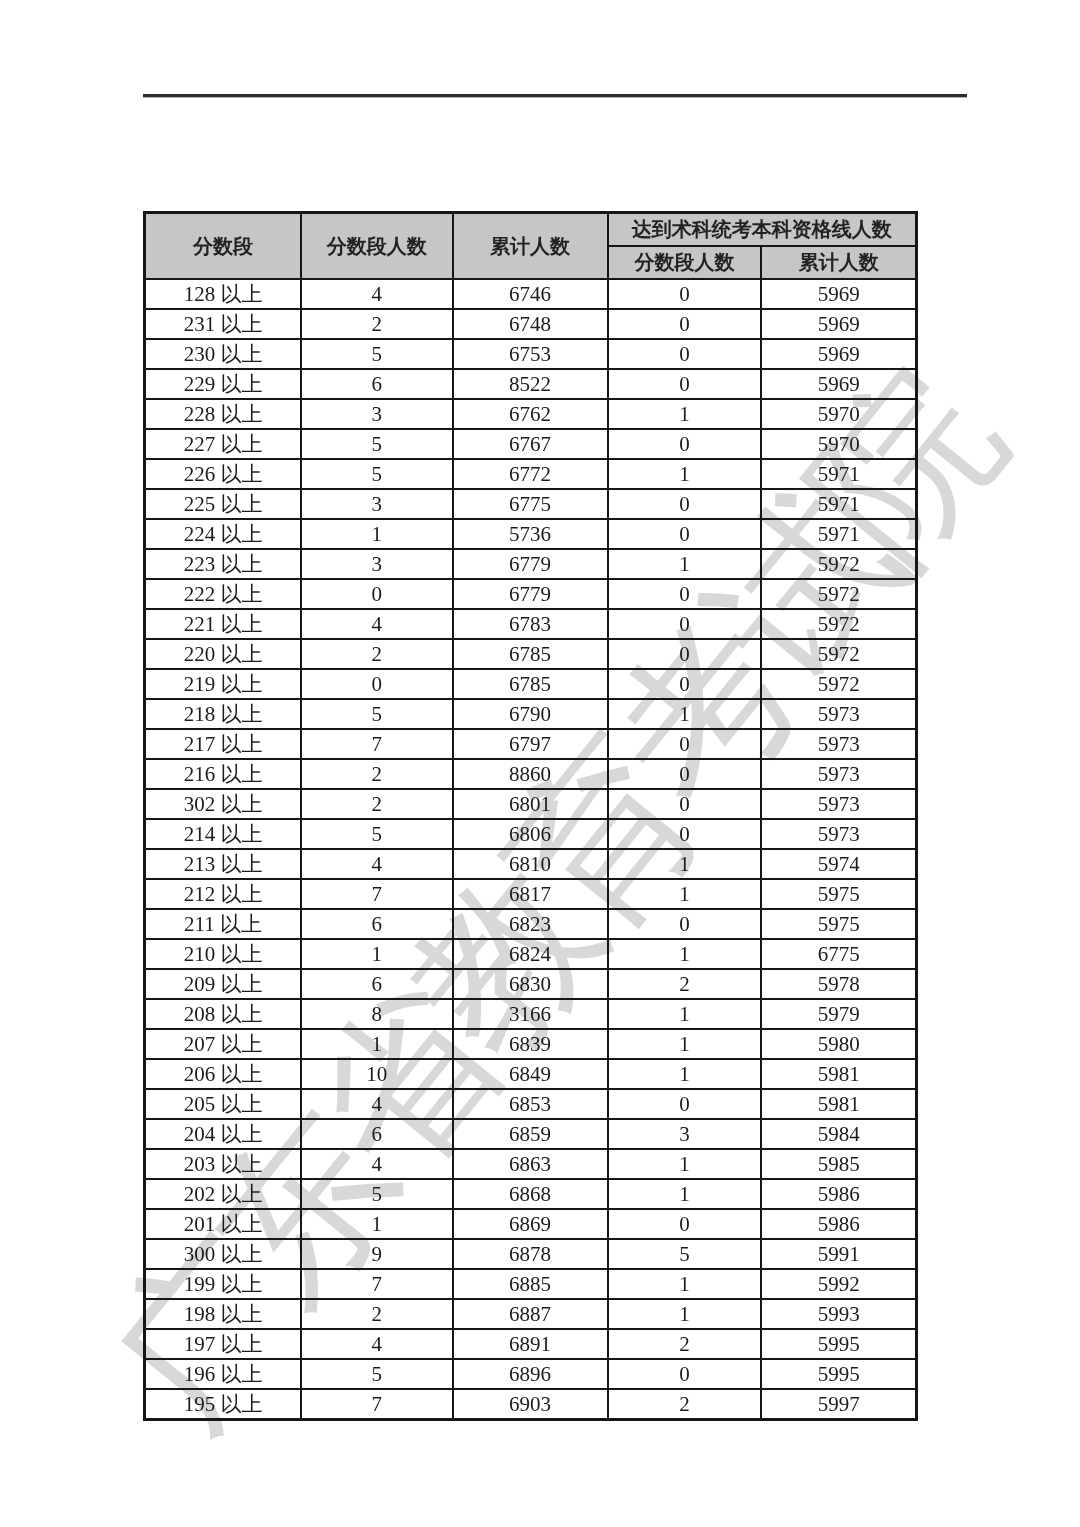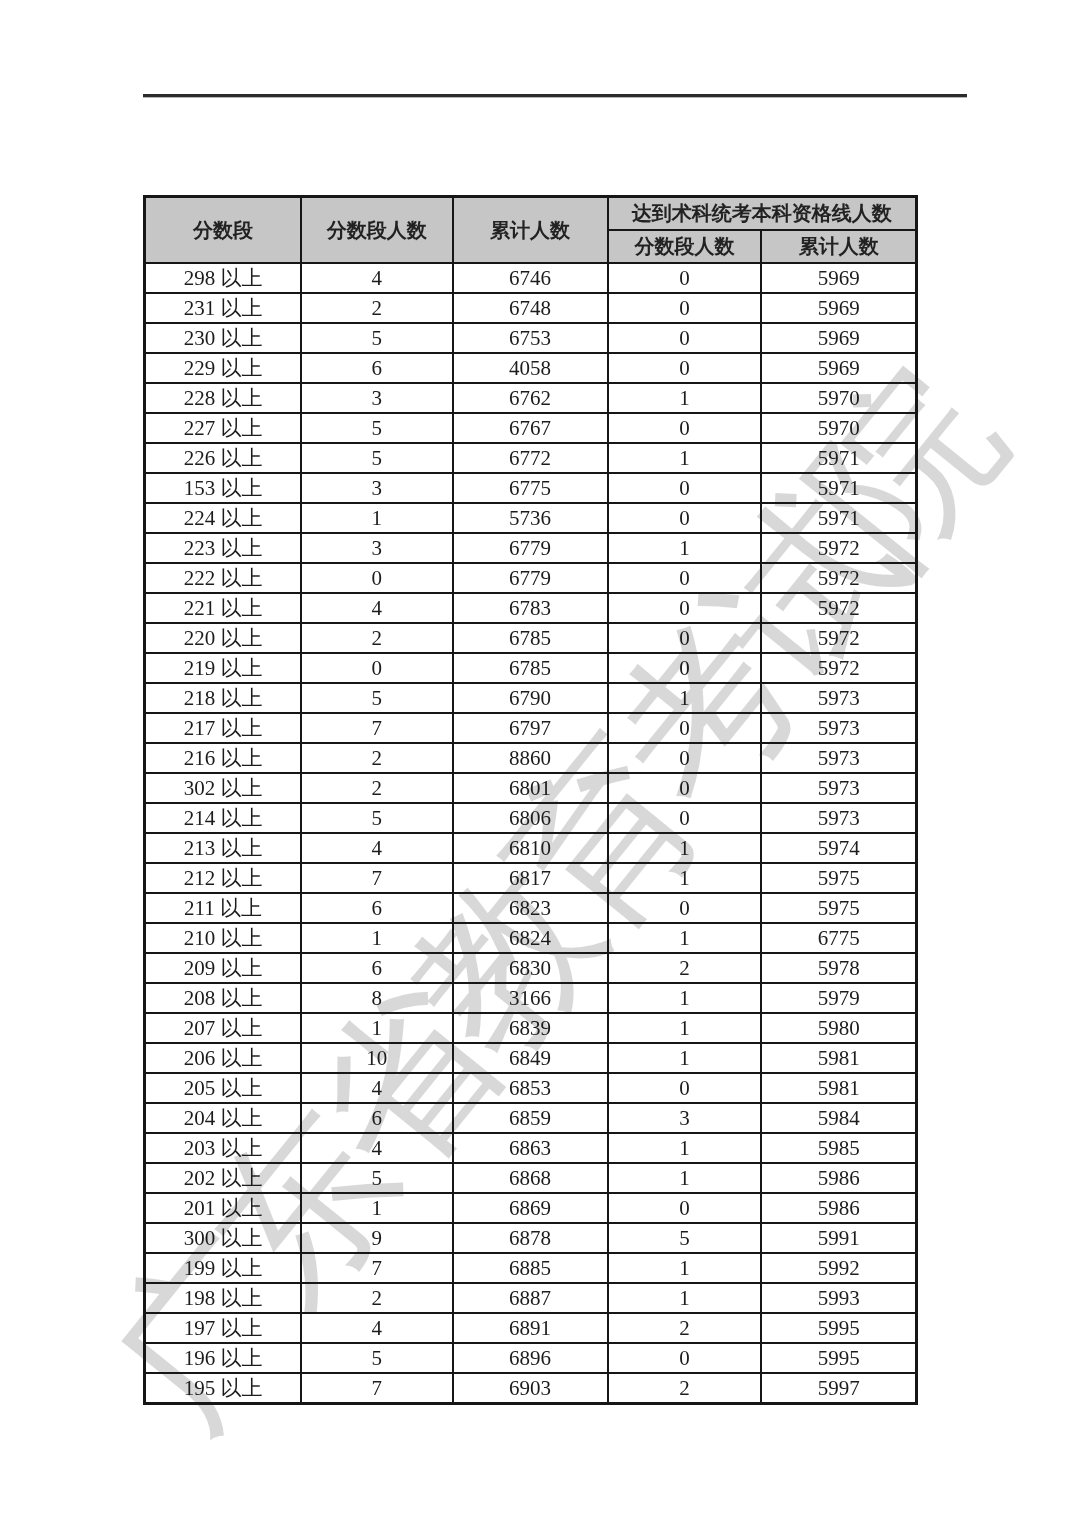--- a/index.html
+++ b/index.html
@@ -46,20 +46,21 @@
     left: 143px;
     top: 195px;
     width: 775px;
     z-index: 1;
   }
   table.score-table {
     width: 100%;
     border-collapse: collapse;
     table-layout: fixed;
     background: transparent;
+    margin-top: 16px;
   }
   table.score-table th,
   table.score-table td {
     border: 2px solid #161616;
     text-align: center;
     vertical-align: middle;
     padding: 0;
     overflow: hidden;
   }
   table.score-table {
@@ -106,21 +107,21 @@
           <th colspan="2">达到术科统考本科资格线人数</th>
         </tr>
         <tr class="hdr-row-sub">
           <th>分数段人数</th>
           <th>累计人数</th>
         </tr>
       </thead>
       <tbody id="table-body">
 
       <tr>
-            <td>298 以上</td>
+            <td>128 以上</td>
             <td>4</td>
             <td>6746</td>
             <td>0</td>
             <td>5969</td>
           </tr>
           <tr>
             <td>231 以上</td>
             <td>2</td>
             <td>6748</td>
             <td>0</td>
@@ -129,21 +130,21 @@
           <tr>
             <td>230 以上</td>
             <td>5</td>
             <td>6753</td>
             <td>0</td>
             <td>5969</td>
           </tr>
           <tr>
             <td>229 以上</td>
             <td>6</td>
-            <td>4058</td>
+            <td>8522</td>
             <td>0</td>
             <td>5969</td>
           </tr>
           <tr>
             <td>228 以上</td>
             <td>3</td>
             <td>6762</td>
             <td>1</td>
             <td>5970</td>
           </tr>
@@ -155,21 +156,21 @@
             <td>5970</td>
           </tr>
           <tr>
             <td>226 以上</td>
             <td>5</td>
             <td>6772</td>
             <td>1</td>
             <td>5971</td>
           </tr>
           <tr>
-            <td>153 以上</td>
+            <td>225 以上</td>
             <td>3</td>
             <td>6775</td>
             <td>0</td>
             <td>5971</td>
           </tr>
           <tr>
             <td>224 以上</td>
             <td>1</td>
             <td>5736</td>
             <td>0</td>

